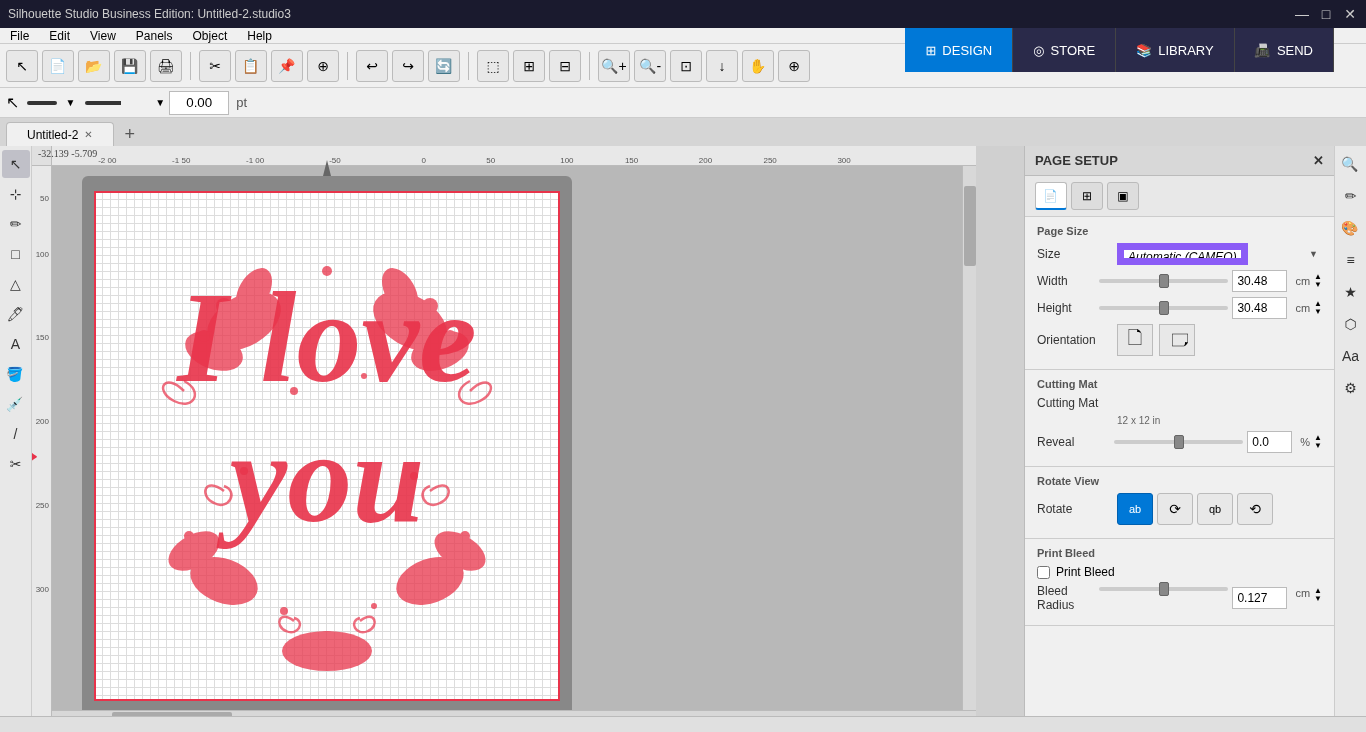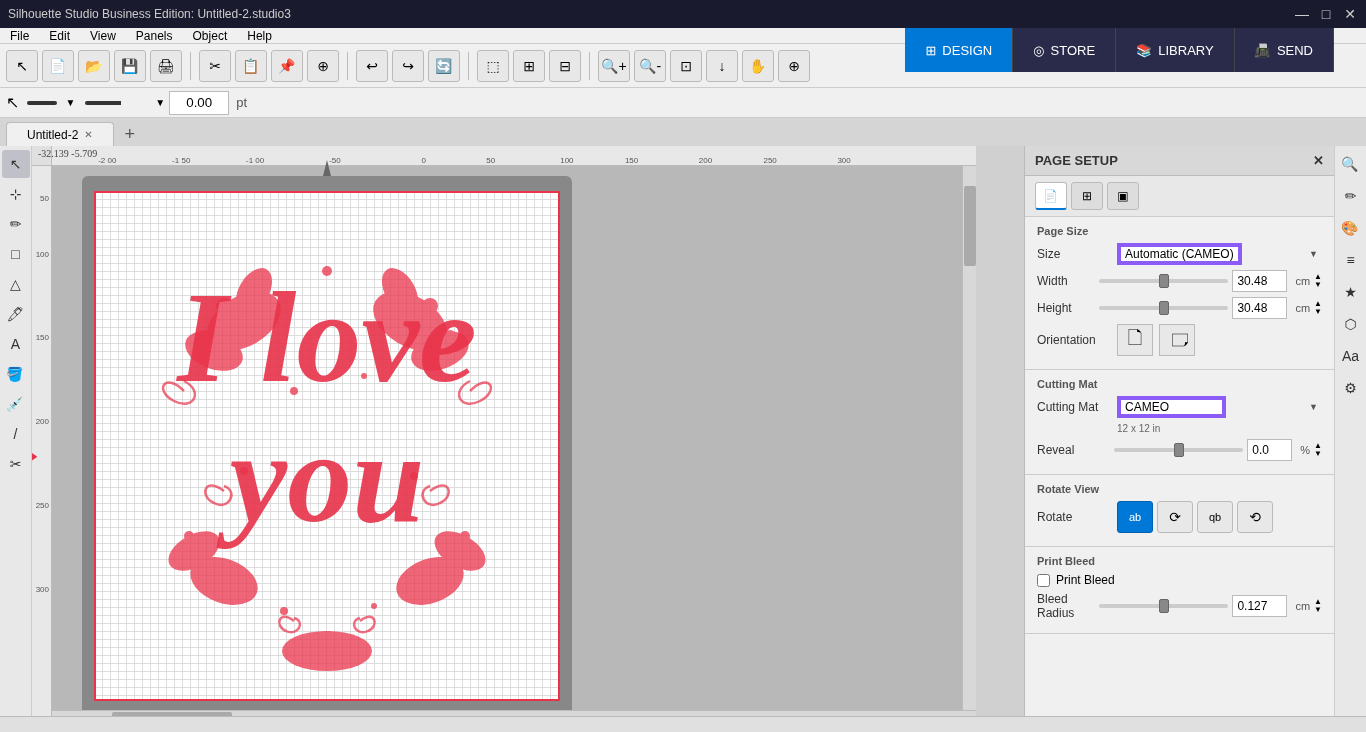--- a/index.html
+++ b/index.html
@@ -80,21 +80,21 @@
     .ps-tab.active { background: white; border-bottom: 2px solid #0078d7; }
 
     
     .ps-section { padding: 8px 12px; border-bottom: 1px solid #ccc; }
     .ps-section-title { font-size: 11px; color: #555; margin-bottom: 6px; font-weight: 600; }
     .ps-row { display: flex; align-items: center; margin-bottom: 5px; }
     .ps-label { width: 80px; font-size: 12px; color: #333; }
     .ps-control { flex: 1; }
     .ps-input { height: 22px; border: 1px solid #bbb; background: white; padding: 0 4px; font-size: 12px; width: 70px; }
     .ps-unit { font-size: 11px; color: #555; margin-left: 4px; }
-    .ps-select { height: 22px; border: 4px solid #8b5cf6; background: white; font-size: 12px; flex: 1; appearance: none; padding: 0 4px; }
+    .ps-select { height: 22px; border: 7px solid #8b5cf6; background: white; font-size: 12px; flex: 1; appearance: none; padding: 0 4px; font-style: italic; }
     .ps-select-wrap { flex: 1; position: relative; }
     .ps-select-wrap::after { content: '▼'; position: absolute; right: 4px; top: 50%; transform: translateY(-50%); font-size: 9px; color: #555; pointer-events: none; }
     .orient-btn { width: 36px; height: 32px; border: 1px solid #bbb; background: #e8e8e8; cursor: pointer; display: flex; align-items: center; justify-content: center; font-size: 16px; }
 
     
     .ps-checkbox-row { display: flex; align-items: center; margin-bottom: 5px; }
     .ps-checkbox-row input[type=checkbox] { margin-right: 6px; }
 
     
     .rotate-btns { display: flex; gap: 4px; }
@@ -396,27 +396,20 @@
           </button>
         </div>
       </div>
     </div>
 
     <div class="ps-section">
       <div class="ps-section-title">Cutting Mat</div>
 
       <div class="ps-row">
         <div class="ps-label">Cutting Mat</div>
-        <div class="ps-select-wrap ps-control">
-          <select class="ps-select">
-            <option>CAMEO</option>
-            <option>CAMEO 12x24 in</option>
-            <option>None</option>
-          </select>
-        </div>
       </div>
       <div style="padding-left:80px;font-size:10px;color:#666;margin-bottom:5px;">12 x 12 in</div>
 
       <div class="ps-row">
         <div class="ps-label">Reveal</div>
         <div class="ps-control" style="display:flex;align-items:center;gap:4px;">
           <input type="range" style="flex: 1 1 0%;" value="50">
           <input class="ps-input" type="text" value="0.0" style="width: 45px;">
           <span class="ps-unit">%</span>
           <div style="display:flex;flex-direction:column;gap:0;">
@@ -444,21 +437,21 @@
     <div class="ps-section">
       <div class="ps-section-title">Print Bleed</div>
 
       <div class="ps-checkbox-row">
         <input type="checkbox" style="">
         <span>Print Bleed</span>
       </div>
 
       <div class="ps-row">
         <div class="ps-label">Bleed Radius</div>
-        <div class="ps-control" style="display:flex;align-items:center;gap:4px;">
+        <div class="ps-control" style="display:flex;align-items:flex-start;gap:4px;">
           <input type="range" style="flex: 1 1 0%;" value="50">
           <input class="ps-input" type="text" value="0.127" style="width: 55px;">
           <span class="ps-unit">cm</span>
           <div style="display:flex;flex-direction:column;gap:0;">
             <span style="font-size:8px;cursor:pointer;line-height:1;">▲</span>
             <span style="font-size:8px;cursor:pointer;line-height:1;">▼</span>
           </div>
         </div>
       </div>
     </div>

